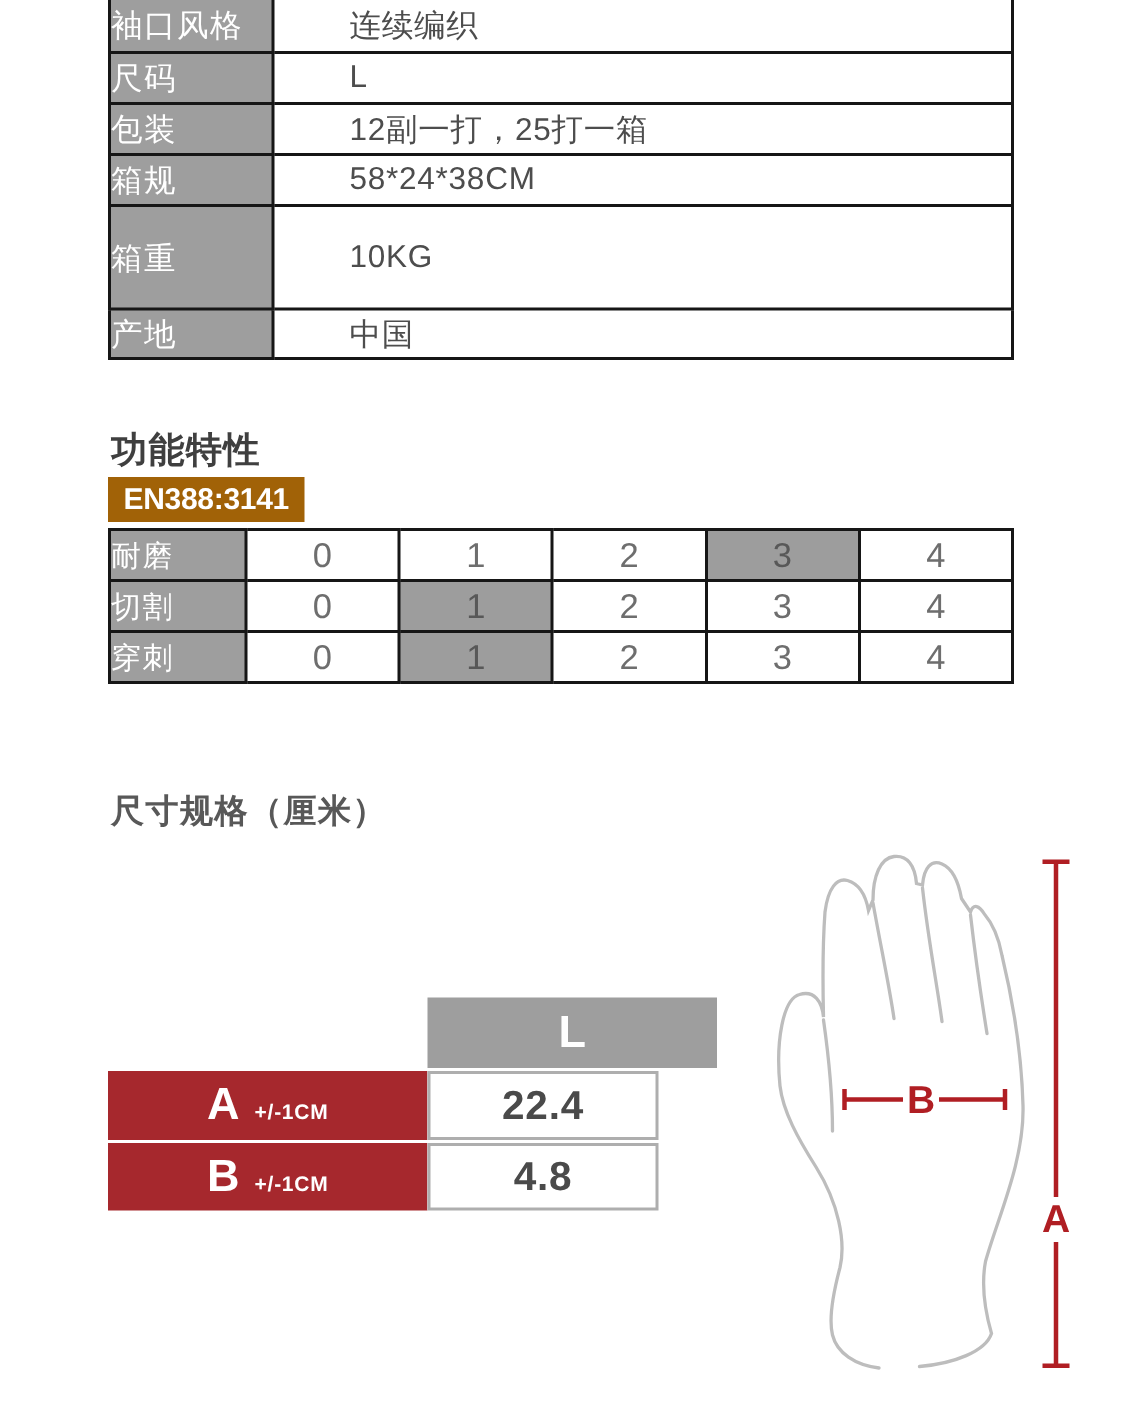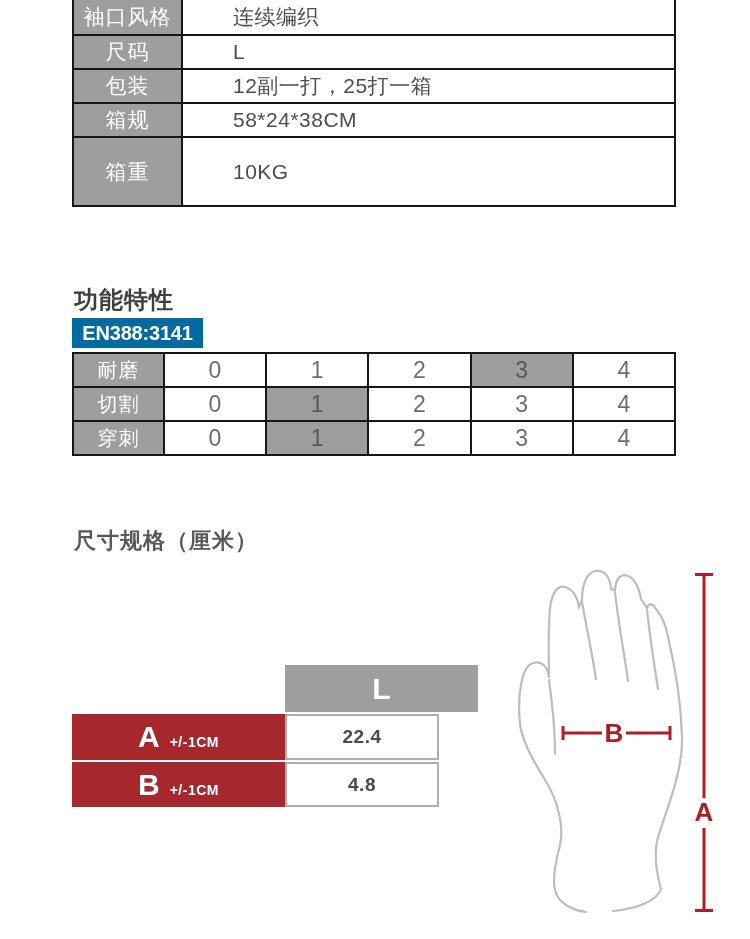--- a/index.html
+++ b/index.html
@@ -11,37 +11,37 @@
   }
 
   
   table.spec {
     position:absolute; left:72px; top:-2px;
     width:604px; border-collapse:collapse; table-layout:fixed;
   }
   table.spec td { border:2px solid #161616; }
   td.lbl {
     width:109px; background:#9e9e9e; color:#fff;
-    text-align:center; font-size:21px; letter-spacing:1px;
+    text-align:left; font-size:21px; letter-spacing:1px;
   }
   td.val {
     background:#fff; color:#4d4d4d; font-size:21px;
     padding-left:50px; letter-spacing:0.5px;
   }
   tr.h34 { height:36px; } tr.h35 { height:34px; }
   tr.h69 { height:69px; } tr.h33 { height:33px; }
 
   
   .feat-heading {
     position:absolute; left:74px; top:284px;
     font-size:24px; font-weight:bold; color:#3f3f3f; letter-spacing:1px;
   }
   .en-badge {
     position:absolute; left:72px; top:318px; width:131px; height:30px;
-    background:#0369a1; color:#fff; font-size:20px; font-weight:bold;
+    background:#a16207; color:#fff; font-size:20px; font-weight:bold;
     display:flex; align-items:center; justify-content:center;
     letter-spacing:-0.2px;
   }
 
   
   table.en388 {
     position:absolute; left:72px; top:352px;
     width:604px; border-collapse:collapse; table-layout:fixed;
   }
   table.en388 td { border:2px solid #161616; height:34px; }
@@ -69,21 +69,21 @@
     width:213px; background:#a6282d; color:#fff;
     display:flex; align-items:baseline; justify-content:center; gap:10px;
     padding-top:6px;
   }
   .row-a .cell-red, .row-a .cell-white { height:46px; }
   .row-b .cell-red, .row-b .cell-white { height:45px; }
   .cell-red .big { font-size:30px; font-weight:bold; }
   .cell-red .small { font-size:14px; font-weight:bold; letter-spacing:0.5px; }
   .cell-white {
     width:154px; background:#fff; border:2px solid #aeaeae;
-    color:#4a4a4a; font-size:19px; font-weight:bold;
+    color:#4a4a4a; font-size:27px; font-weight:bold;
     display:flex; align-items:center; justify-content:center;
     letter-spacing:0.5px;
   }
 
   
   .glove-wrap { position:absolute; left:498px; top:560px; width:216px; height:379px; }
 </style>
 </head>
 <body>
 
@@ -103,20 +103,24 @@
         <td class="lbl">包装</td>
         <td class="val">12副一打，25打一箱</td>
       </tr>
       <tr class="h35">
         <td class="lbl">箱规</td>
         <td class="val">58*24*38CM</td>
       </tr>
       <tr class="h69">
         <td class="lbl">箱重</td>
         <td class="val">10KG</td>
+      </tr>
+      <tr class="h33">
+        <td class="lbl">产地</td>
+        <td class="val">中国</td>
       </tr>
     </tbody>
   </table>
 
   <div class="feat-heading">功能特性</div>
   <div class="en-badge">EN388:3141</div>
 
   <table class="en388">
     <tbody>
       <tr>

